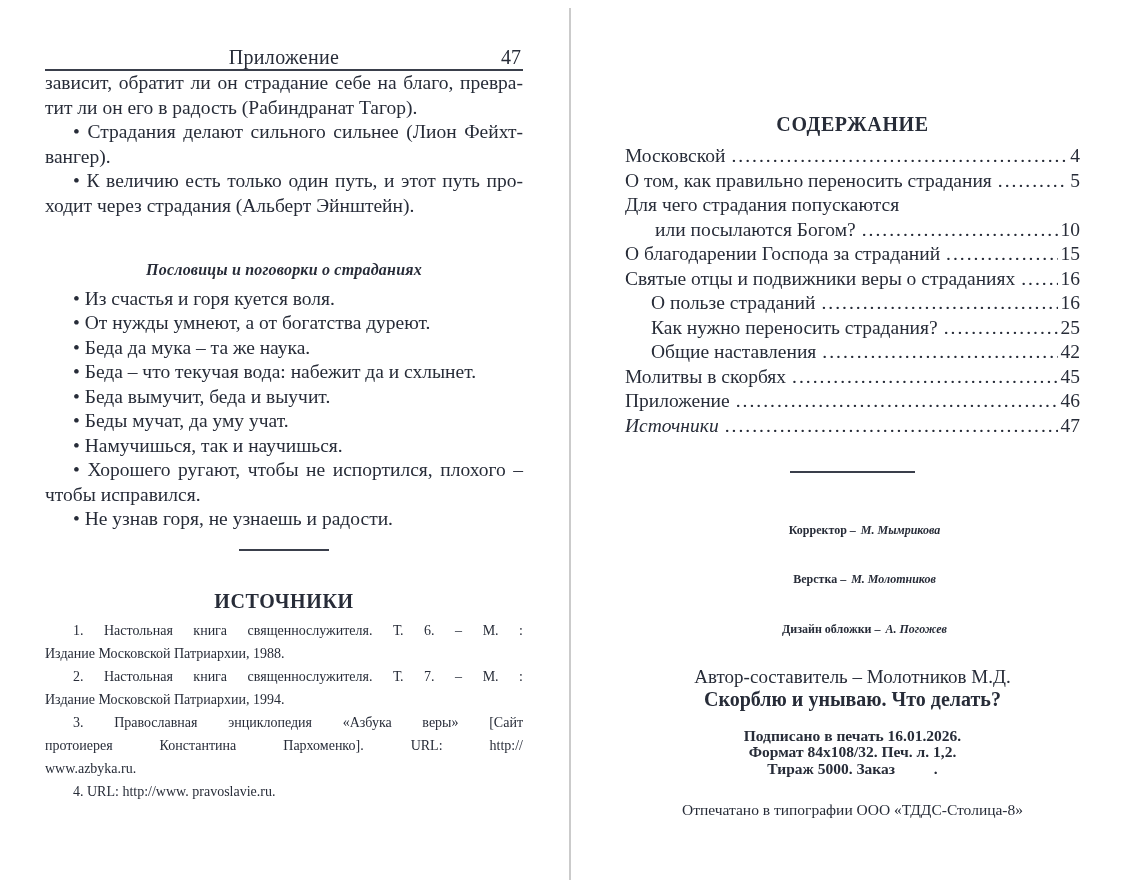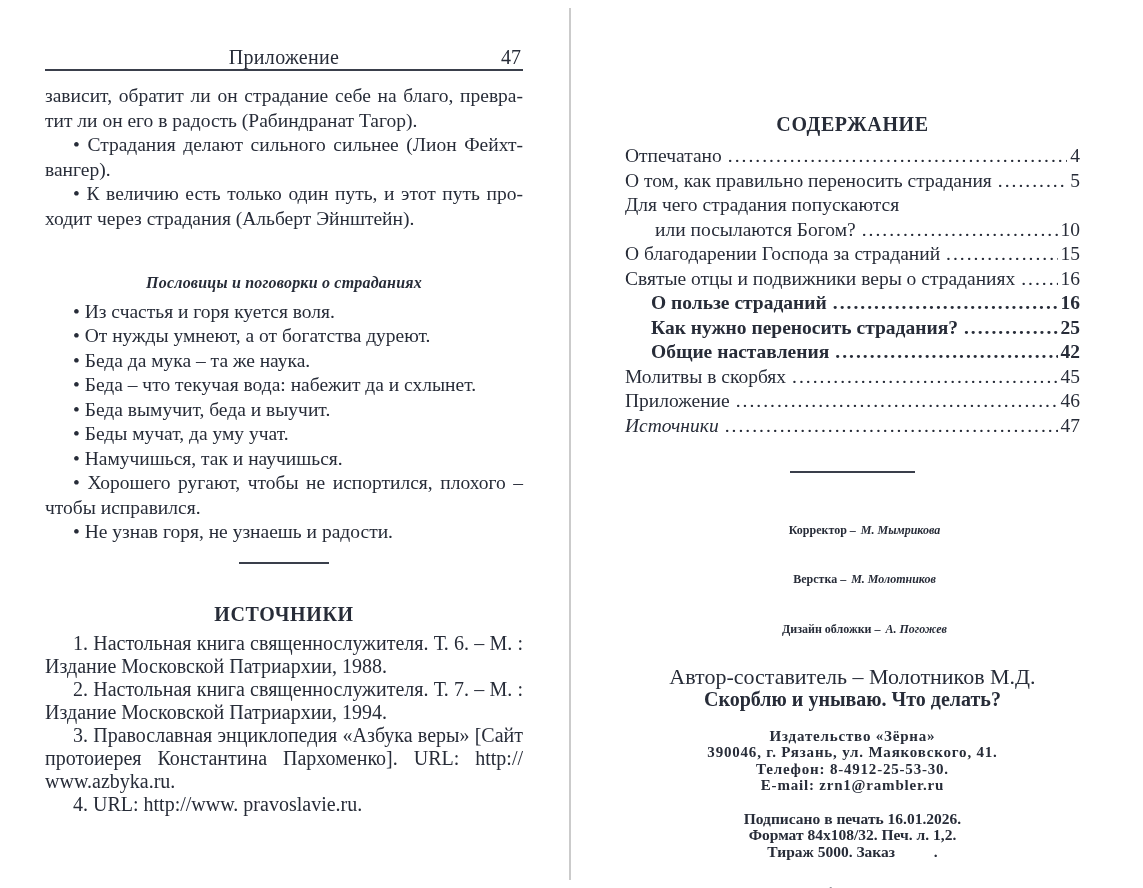--- a/index.html
+++ b/index.html
@@ -23,69 +23,69 @@
   .pheader .ptitle {
     position: absolute; left: 50%; transform: translateX(-50%);
     font-size: 20px; letter-spacing: 0.3px;
   }
   .pheader .pnum { position: absolute; right: 2px; font-size: 20px; }
 
   .line  { font-size: 19.5px; line-height: 24.5px; }
   .jline { text-align: justify; text-align-last: justify; }
   .ind   { padding-left: 28px; }
 
-  .quotes { margin-top: 13px; }
+  .quotes { }
 
   .prov-head {
     margin-top: 40px; text-align: center;
     font-size: 16px; font-weight: bold; font-style: italic;
     line-height: 24.5px; letter-spacing: 0.2px;
   }
   .prov-list { margin-top: 4px; }
 
   .sep  {
     border-top: 2px solid #3a3f4b; width: 90px;
     margin: 17px auto 0 auto;
   }
   .src-head {
     margin-top: 38px; text-align: center;
     font-size: 20px; font-weight: bold; letter-spacing: 0.6px;
     line-height: 24px;
   }
   .src-list { margin-top: 6px; }
-  .sline { font-size: 20px; line-height: 23px; }
+  .sline { font-size: 14px; line-height: 23px; }
 
   
   .right-page { position: absolute; left: 625px; top: 0; width: 455px; }
 
   .toc-head {
     margin-top: 112px; text-align: center;
     font-size: 20px; font-weight: bold; letter-spacing: 0.6px;
     line-height: 24px;
   }
   .toc-list { margin-top: 8px; }
   .trow { display: flex; align-items: baseline; font-size: 19.5px; line-height: 24.5px; }
   .tlabel { flex: none; white-space: pre; }
   .tleader { flex: 1 1 auto; overflow: hidden; white-space: nowrap; margin: 0 3px 0 6px; letter-spacing: 2px; }
   .tleader::after { content: "...................................................................................................."; }
   .tpage { flex: none; white-space: pre; }
   .trow.indent2 { padding-left: 30px; }
-  .trow.sub { padding-left: 26px; font-weight: bold; }
+  .trow.sub { padding-left: 26px; }
   .trow .italic { font-style: italic; }
 
   .sep2 {
     border-top: 2px solid #3a3f4b; width: 125px;
     margin: 33px auto 0 auto;
   }
 
   .colophon { text-align: center; }
   .credits { margin-top: 32px; }
   .credit-line { font-size: 12px; font-weight: bold; line-height: 16.5px; white-space: pre; }
   .credit-line .it { font-style: italic; margin-left: 5px; }
-  .author-line { margin-top: 13px; font-size: 22px; line-height: 20px; white-space: pre; }
+  .author-line { margin-top: 13px; font-size: 19px; line-height: 20px; white-space: pre; }
   .book-title { font-size: 20px; font-weight: bold; line-height: 24px; white-space: pre; }
   .publisher { margin-top: 17px; }
   .publisher .cline { font-size: 15px; font-weight: bold; letter-spacing: 0.8px; line-height: 16.5px; white-space: pre; }
   .print-info { margin-top: 17px; }
   .print-info .cline { font-size: 15.5px; font-weight: bold; line-height: 16.5px; white-space: pre; }
   .printer { margin-top: 25px; }
   .printer .cline { font-size: 15.5px; line-height: 16.5px; white-space: pre; }
 </style>
 </head>
 <body>
@@ -138,21 +138,21 @@
     <div class="sline ind">4. URL: http://www. pravoslavie.ru.</div>
   </div>
 </div>
 
 <div class="right-page">
 
   <div class="toc-head">СОДЕРЖАНИЕ</div>
 
   <div class="toc-list">
     <div class="trow">
-      <span class="tlabel">Отпечатано</span>
+      <span class="tlabel">Московской</span>
       <span class="tleader"></span>
       <span class="tpage">4</span>
     </div>
     <div class="trow">
       <span class="tlabel">О том, как правильно переносить страдания</span>
       <span class="tleader"></span>
       <span class="tpage">5</span>
     </div>
     <div class="trow">
       <span class="tlabel">Для чего страдания попускаются</span>
@@ -215,26 +215,20 @@
         <span>Верстка –</span><span class="it">М. Молотников</span>
       </div>
       <div class="credit-line">
         <span>Дизайн обложки –</span><span class="it">А. Погожев</span>
       </div>
     </div>
 
     <div class="author-line">Автор-составитель – Молотников М.Д.</div>
     <div class="book-title">Скорблю и унываю. Что делать?</div>
 
-    <div class="publisher">
-      <div class="cline">Издательство «Зёрна»</div>
-      <div class="cline">390046, г. Рязань, ул. Маяковского, 41.</div>
-      <div class="cline">Телефон: 8-4912-25-53-30.</div>
-      <div class="cline">E-mail: zrn1@rambler.ru</div>
-    </div>
 
     <div class="print-info">
       <div class="cline">Подписано в печать 16.01.2026.</div>
       <div class="cline">Формат 84x108/32. Печ. л. 1,2.</div>
       <div class="cline">Тираж 5000. Заказ          .</div>
     </div>
 
     <div class="printer">
       <div class="cline">Отпечатано в типографии ООО «ТДДС-Столица-8»</div>
 

